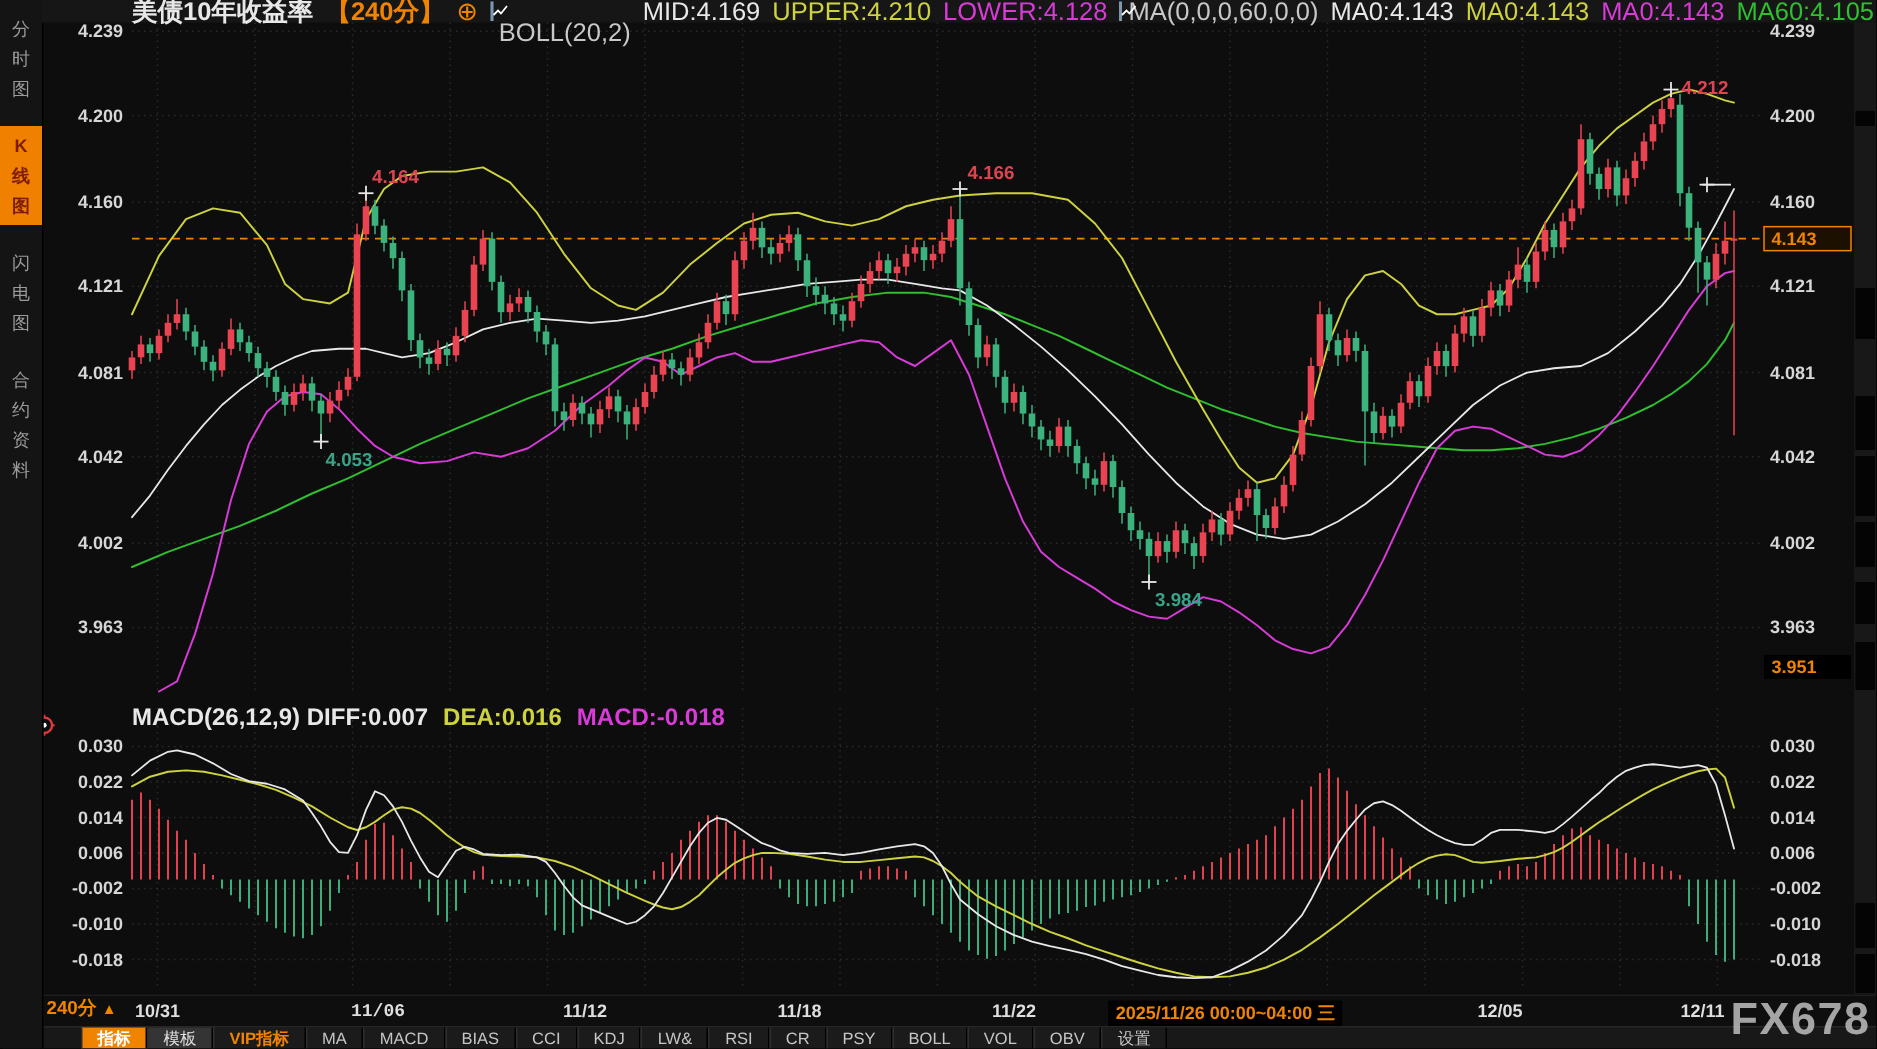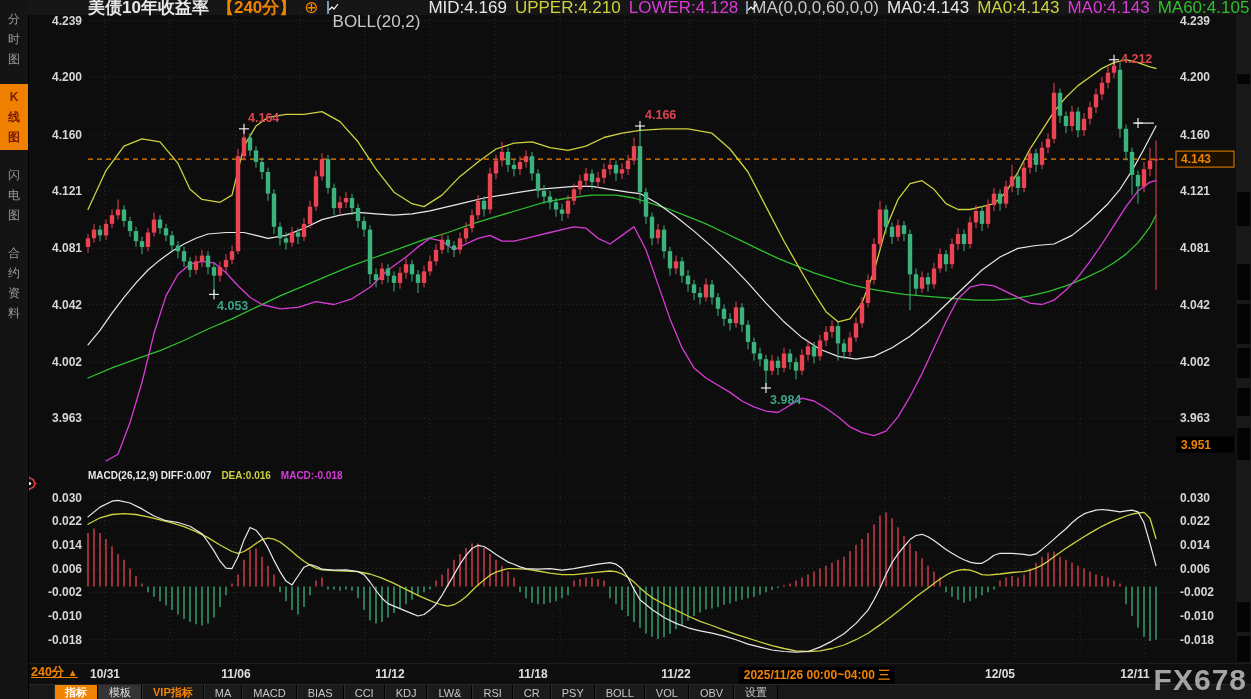--- a/index.html
+++ b/index.html
@@ -22,28 +22,28 @@
           display:flex;align-items:center;padding-left:60px;font-size:17px;white-space:nowrap;}
   #header .h-item{margin-right:8px;}
   #header .h-bold{font-weight:bold;}
   .mini-chart-icon{display:inline-block;width:11px;height:11px;background:#1d3a5f;
           border:1px solid #7f96ad;vertical-align:middle;margin-right:4px;position:relative;}
   .mini-chart-icon svg{position:absolute;left:0;top:0;}
   #win-icons{margin-left:auto;margin-right:68px;display:flex;gap:3px;}
   .win-icon{width:13px;height:13px;border:1px solid #8a8a8a;background:#101010;
             display:flex;align-items:center;justify-content:center;cursor:pointer;}
   
-  #macd-header{position:absolute;left:88px;top:470px;z-index:2;font-size:10px;
+  #macd-header{position:absolute;left:88px;top:470px;z-index:2;font-size:16px;
                font-weight:bold;white-space:nowrap;}
   #macd-header span{margin-right:10px;}
   #macd-marker{position:absolute;left:22px;top:476px;z-index:2;width:15px;height:15px;}
   
   #xaxis-row{position:absolute;left:28px;top:663px;right:0;height:21px;background:#0e0e0e;
              border-top:1px solid #1d1d1d;z-index:2;font-size:12px;font-weight:bold;color:#dedede;}
-  #period-label{position:absolute;left:3px;top:0;color:#f08300;font-size:12.5px;text-decoration:underline;}
+  #period-label{position:absolute;left:3px;top:0;color:#f08300;font-size:12.5px;}
   #period-arrow{color:#f08300;font-size:10px;}
   .x-date{position:absolute;top:3px;transform:translateX(-50%);white-space:nowrap;}
   .x-date.hl{background:#000;color:#f08300;padding:0 5px;}
   
   #toolbar{position:absolute;left:28px;top:684px;right:0;height:15px;background:#181818;
            border-top:1px solid #262626;z-index:2;display:flex;align-items:stretch;
            padding-left:26px;font-size:11px;color:#c6c6c6;}
   .tb-item{display:flex;align-items:center;padding:0 10px;background:#1b1b1b;
            border-right:1px solid #000;border-left:1px solid #2e2e2e;cursor:pointer;}
   .tb-item.primary{background:#f08300;color:#fff;font-weight:bold;}
@@ -791,21 +791,21 @@
     <circle cx="7.5" cy="7.5" r="1.6" fill="#ffffff"></circle>
     <path d="M7.5 0.5v2.4M7.5 12.1v2.4M0.5 7.5h2.4M12.1 7.5h2.4" stroke="#e23b3b" stroke-width="1.4"></path>
   </svg>
 
   <div id="xaxis-row">
     <span id="period-label">
       <span>240分</span>
       <span id="period-arrow">▲</span>
     </span>
   <span class="x-date" style="left: 77px;">10/31</span>
-      <span class="x-date" style="left: 208px;">11/06</span>
+      <span class="x-date" style="left: 224px; font-family: Liberation Mono, monospace;">11/06</span>
       <span class="x-date" style="left: 362px;">11/12</span>
       <span class="x-date" style="left: 505px;">11/18</span>
       <span class="x-date" style="left: 648px;">11/22</span>
       <span class="x-date hl" style="left: 789px;">2025/11/26 00:00~04:00 三</span>
       <span class="x-date" style="left: 972px;">12/05</span>
       <span class="x-date" style="left: 1107px;">12/11</span>
     </div>
 
   <div id="toolbar">
       <div class="tb-item primary">指标</div>

